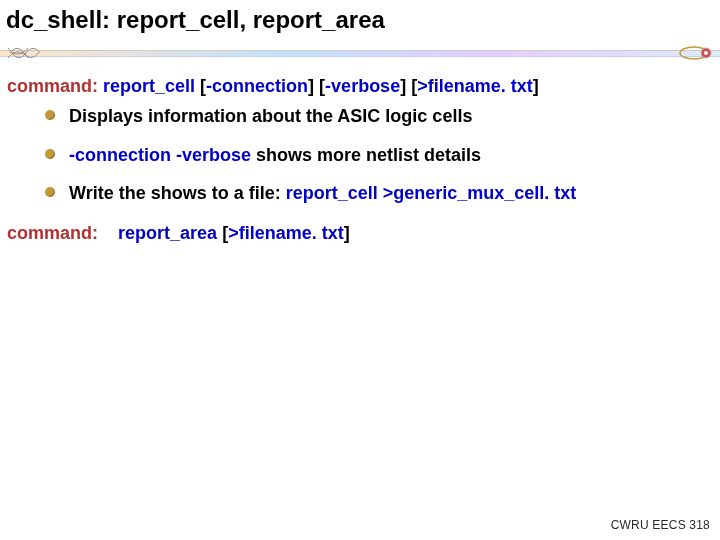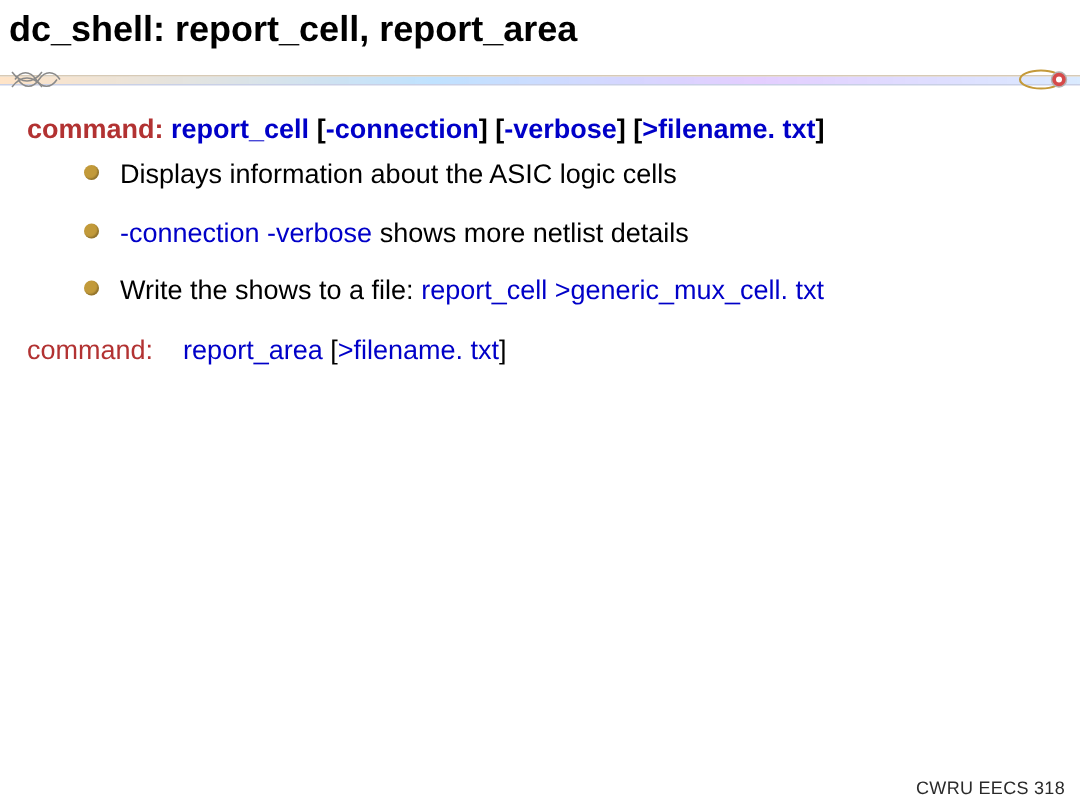--- a/index.html
+++ b/index.html
@@ -40,45 +40,45 @@
     position: absolute;
     left: 4px; top: 0;
     width: 44px; height: 22px;
   }
   .divider .ornament {
     position: absolute;
     right: 8px; top: 3px;
     width: 36px; height: 16px;
   }
   .content {
-    padding: 0 18px;
+    padding: 0 7px;
     font-size: 18px;
     line-height: 1.35;
   }
   .cmdrow {
     margin-top: 2px;
     margin-bottom: 6px;
     font-weight: bold;
   }
   .cmdrow2 {
     margin-top: 16px;
     margin-bottom: 6px;
-    font-weight: normal;
+    font-weight: bold;
   }
   .cmdlabel { color: #b23232; }
   .cmdname { color: #0000c8; }
   .opt { color: #0000c8; }
   .opt-wrap { display: inline; }
   .bracket { color: #000; }
   .bullets { list-style: none; margin: 0; padding: 0; }
   .bullets > li {
     position: relative;
     padding-left: 62px;
     margin-bottom: 14px;
-    font-weight: normal;
+    font-weight: bold;
   }
   .bullets > li::before {
     content: "";
     position: absolute;
     left: 38px;
     top: 6px;
     width: 10px;
     height: 10px;
     background: #c29a3a;
     border-radius: 50%;

